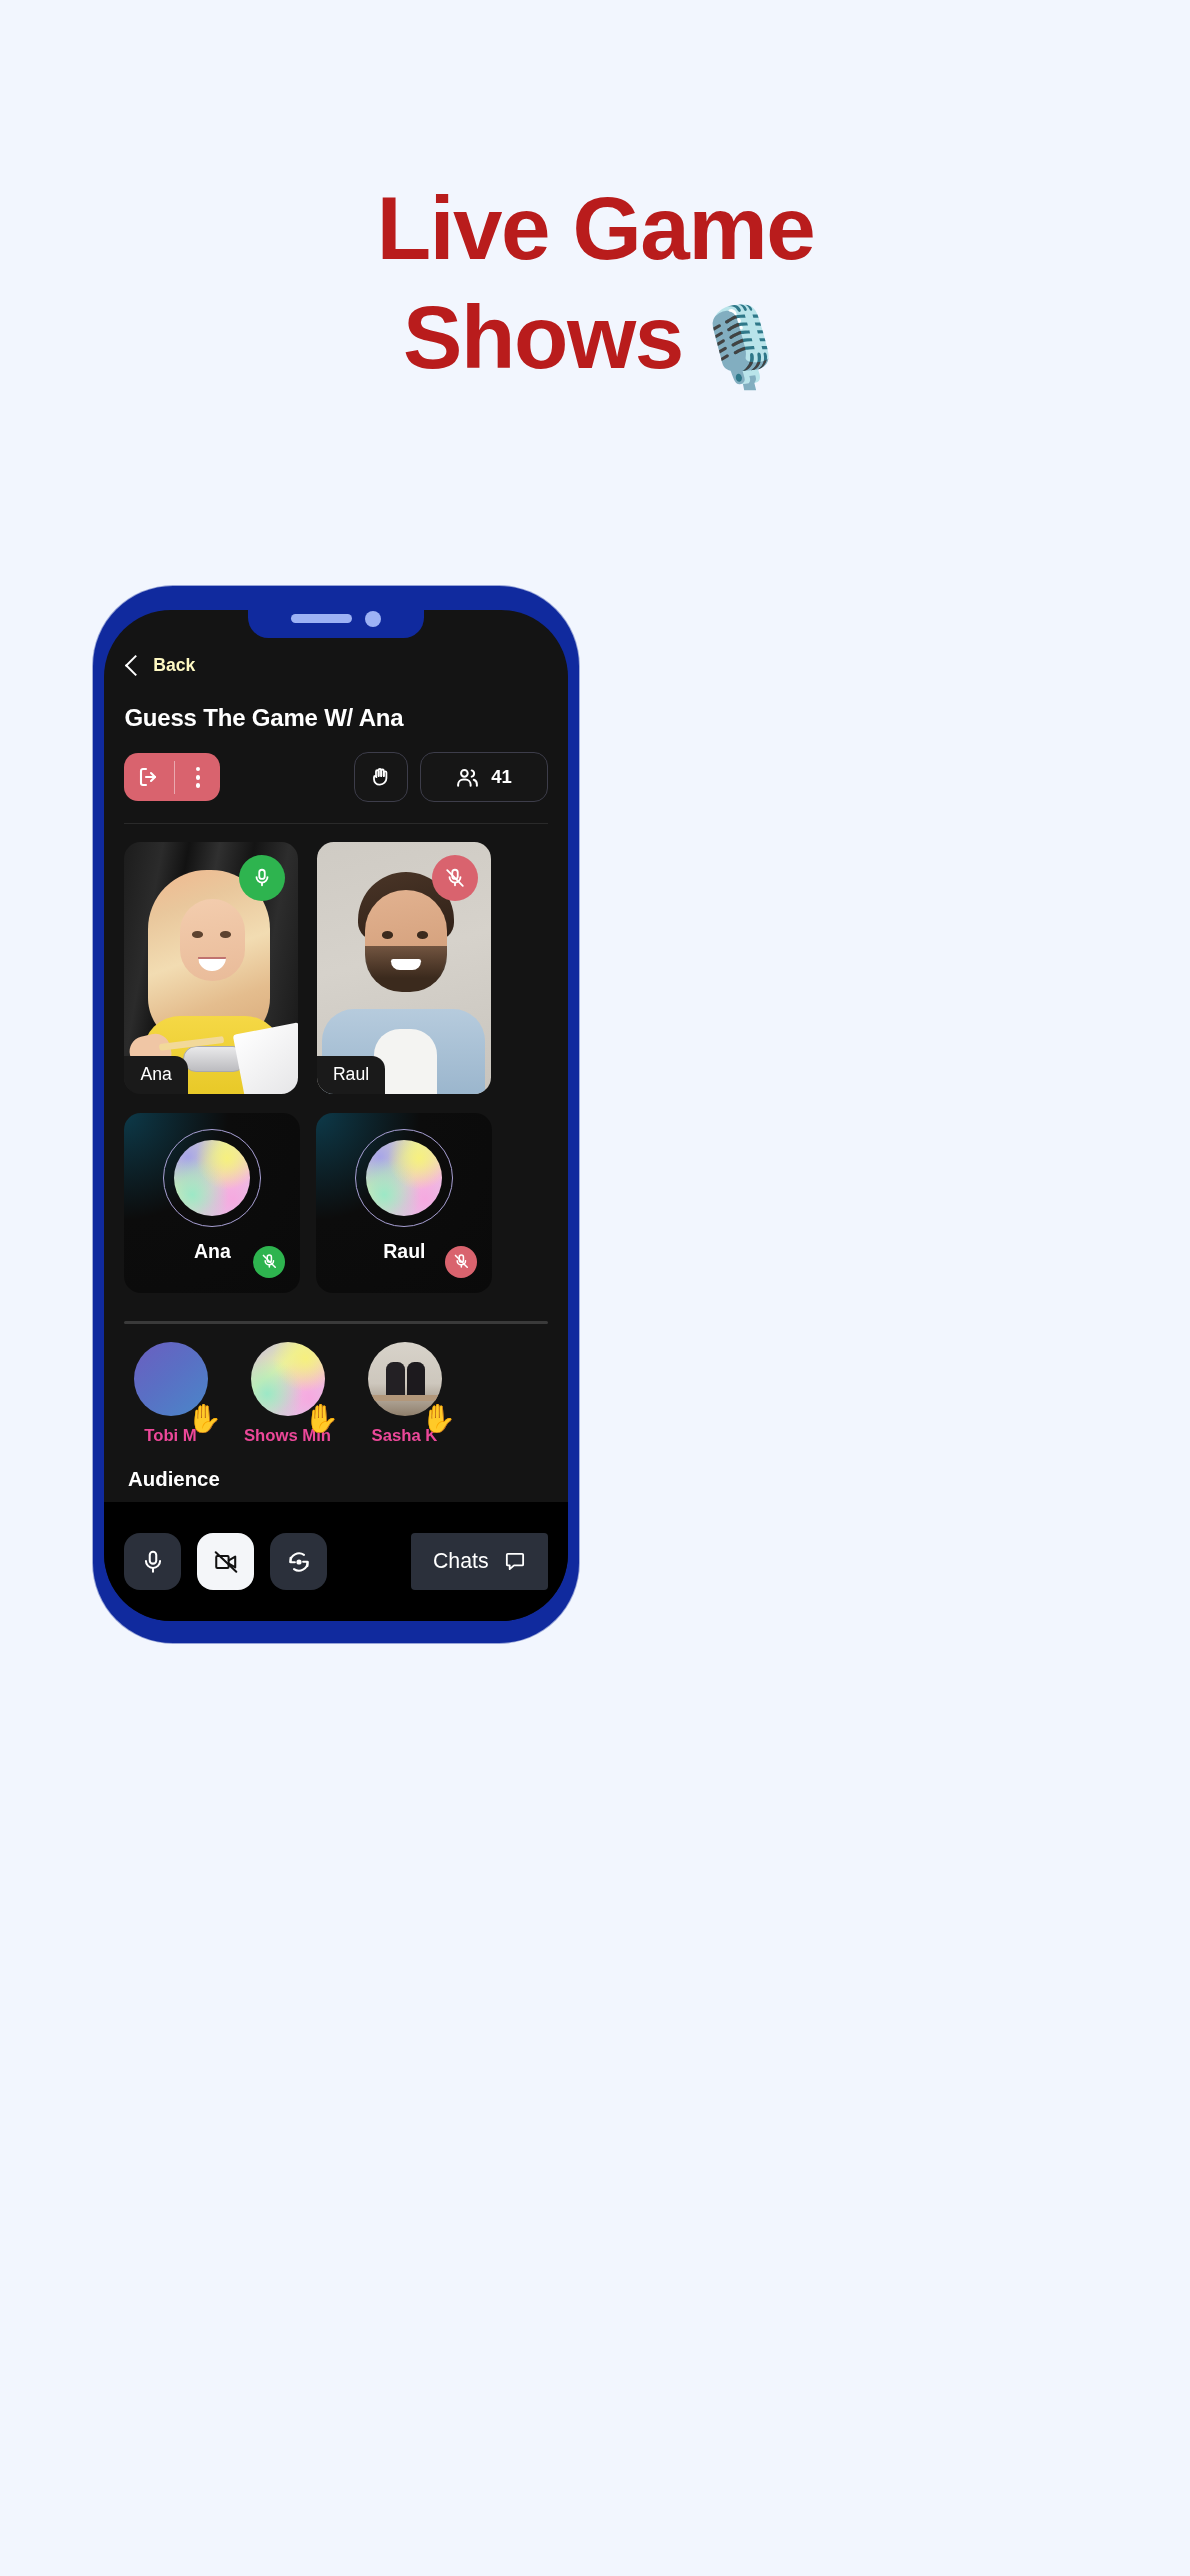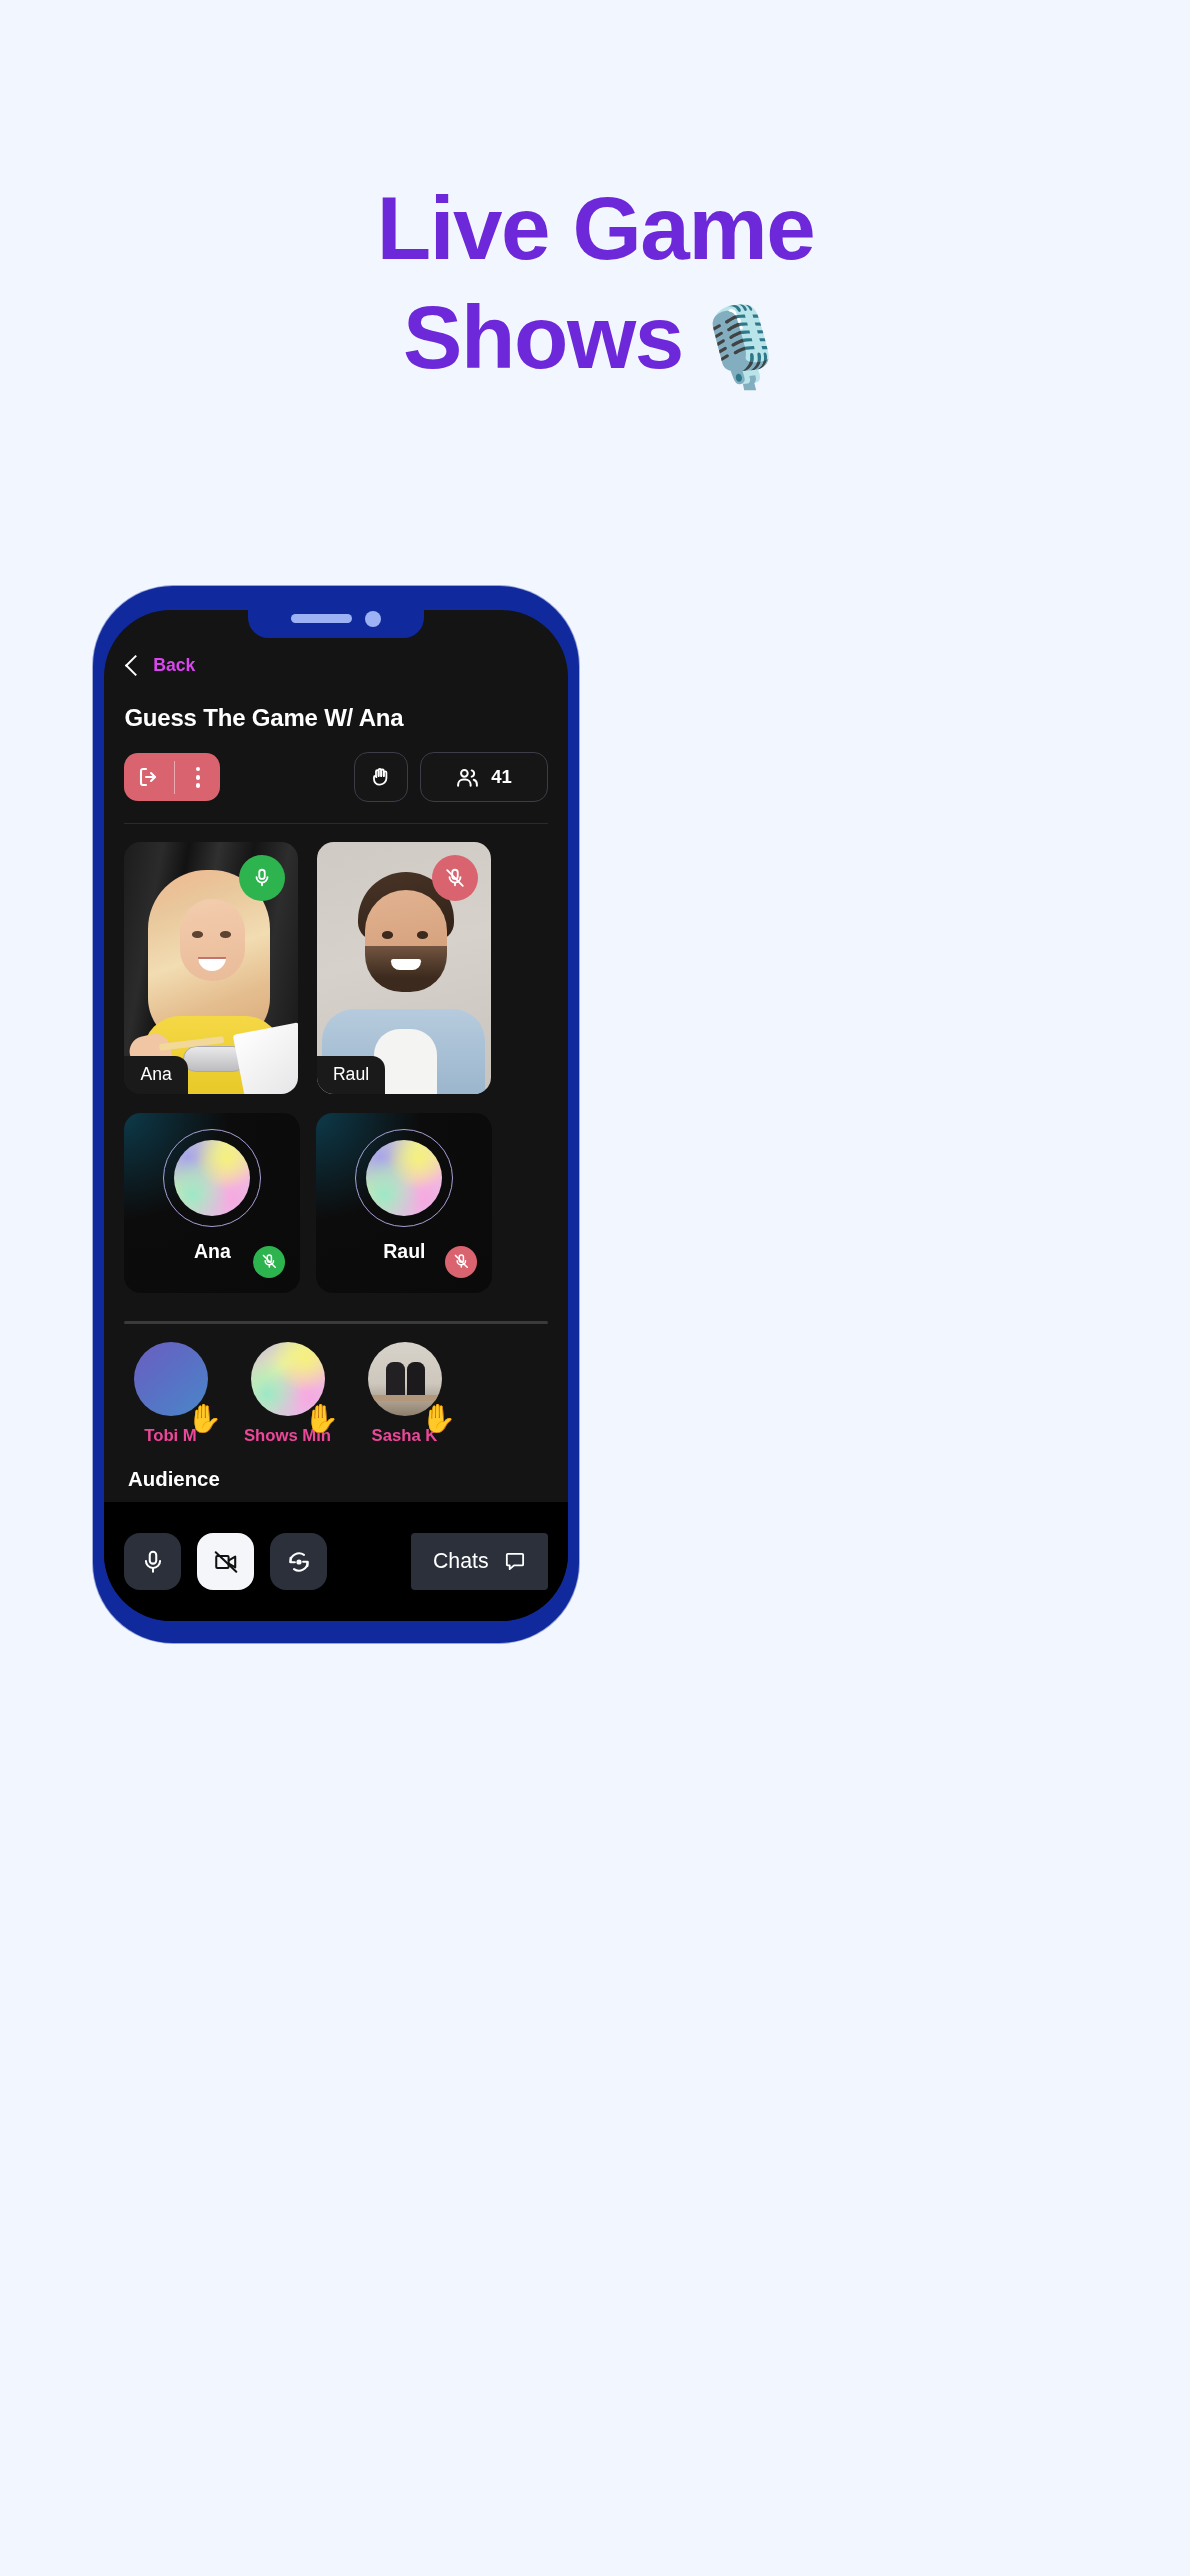--- a/index.html
+++ b/index.html
@@ -15,21 +15,21 @@
     position: relative;
   }
 
   
   .headline {
     position: absolute;
     top: 182px;
     left: 0;
     width: 1191px;
     text-align: center;
-    color: #6d28d9;
+    color: #b91c1c;
     font-weight: bold;
     font-size: 89px;
     line-height: 1.05;
     letter-spacing: -1.4px;
   }
   .headline-line {
     display: block;
     white-space: nowrap;
   }
   .headline-line.second {
@@ -115,21 +115,21 @@
   }
   .chevron-left {
     width: 13px;
     height: 13px;
     border-left: 2.8px solid #ffffff;
     border-bottom: 2.8px solid #ffffff;
     transform: rotate(45deg);
     margin-left: 3.7px;
   }
   .back-label {
-    color: #d946ef;
+    color: #fef9c3;
     font-size: 17.6px;
     font-weight: bold;
   }
   .room-title {
     color: #ffffff;
     font-size: 24px;
     font-weight: bold;
     margin-top: 25px;
     letter-spacing: -0.2px;
   }

